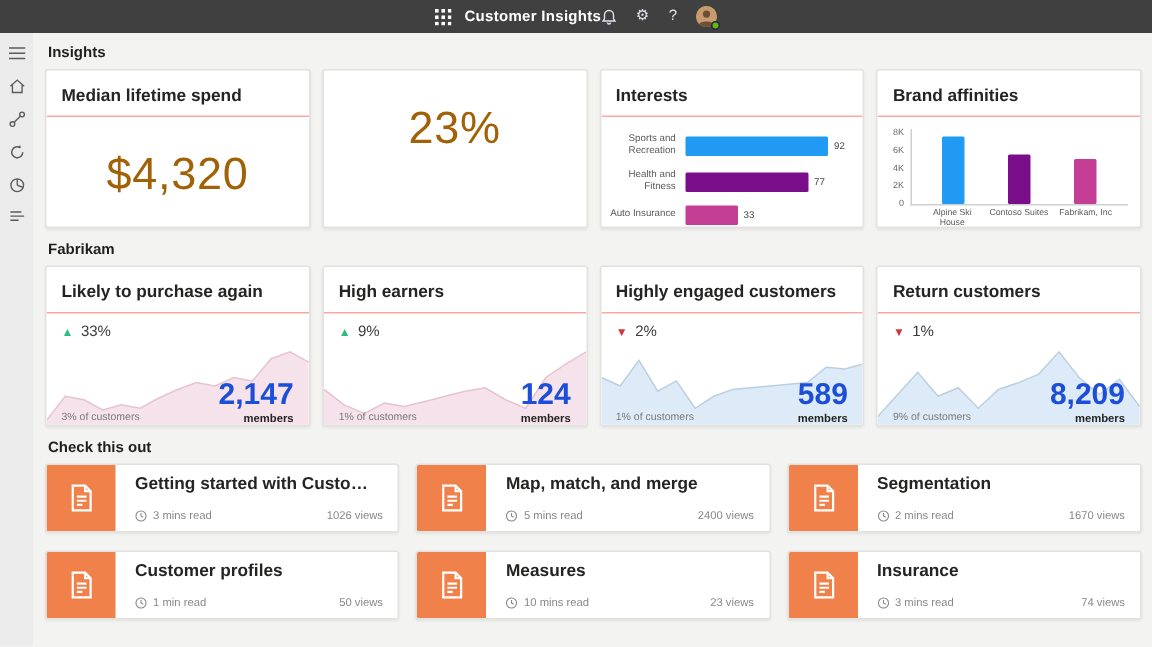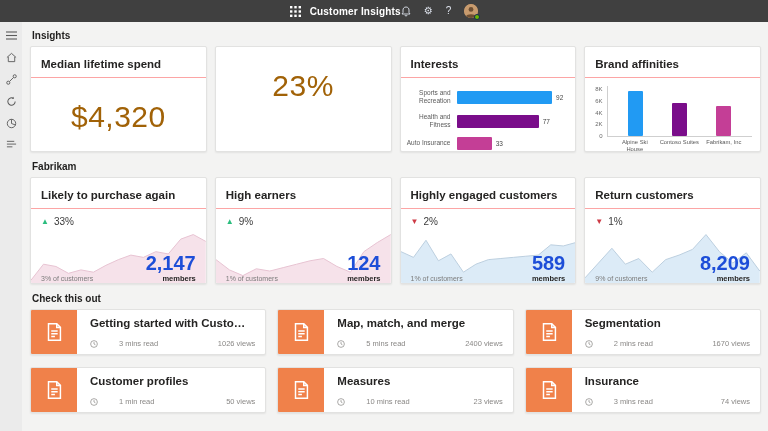--- a/index.html
+++ b/index.html
@@ -63,21 +63,21 @@
   .seg-count{position:absolute;right:10px;bottom:4px;text-align:right;z-index:2;}
   .seg-count .count{display:block;font-size:20px;font-weight:700;color:#1d4ed8;line-height:1.05;}
   .seg-count .unit{display:block;font-size:7.5px;font-weight:700;color:#252423;}
 
   
   .check-card{display:flex;height:46px;background:#fff;border:1px solid #e2e2e1;border-radius:2px;box-shadow:0 1px 2px rgba(0,0,0,.07);cursor:pointer;overflow:hidden;}
   .tile{width:46px;flex:none;display:flex;align-items:center;justify-content:center;}
   .check-body{flex:1;min-width:0;padding:7px 10px 6px 13px;display:flex;flex-direction:column;justify-content:space-between;}
   .check-title{font-size:11.5px;font-weight:700;color:#252423;white-space:nowrap;overflow:hidden;text-overflow:ellipsis;}
   .check-meta{display:flex;justify-content:space-between;align-items:center;}
-  .read{display:flex;align-items:center;gap:21px;font-size:7.5px;color:#8a8886;}
+  .read{display:flex;align-items:center;gap:4px;font-size:7.5px;color:#8a8886;}
   .views{font-size:7.5px;color:#8a8886;}
 </style>
 </head>
 <body>
 
 <div class="screen">
 
   <header class="topbar">
     <div class="tb-left">
       <span class="tb-ic">

